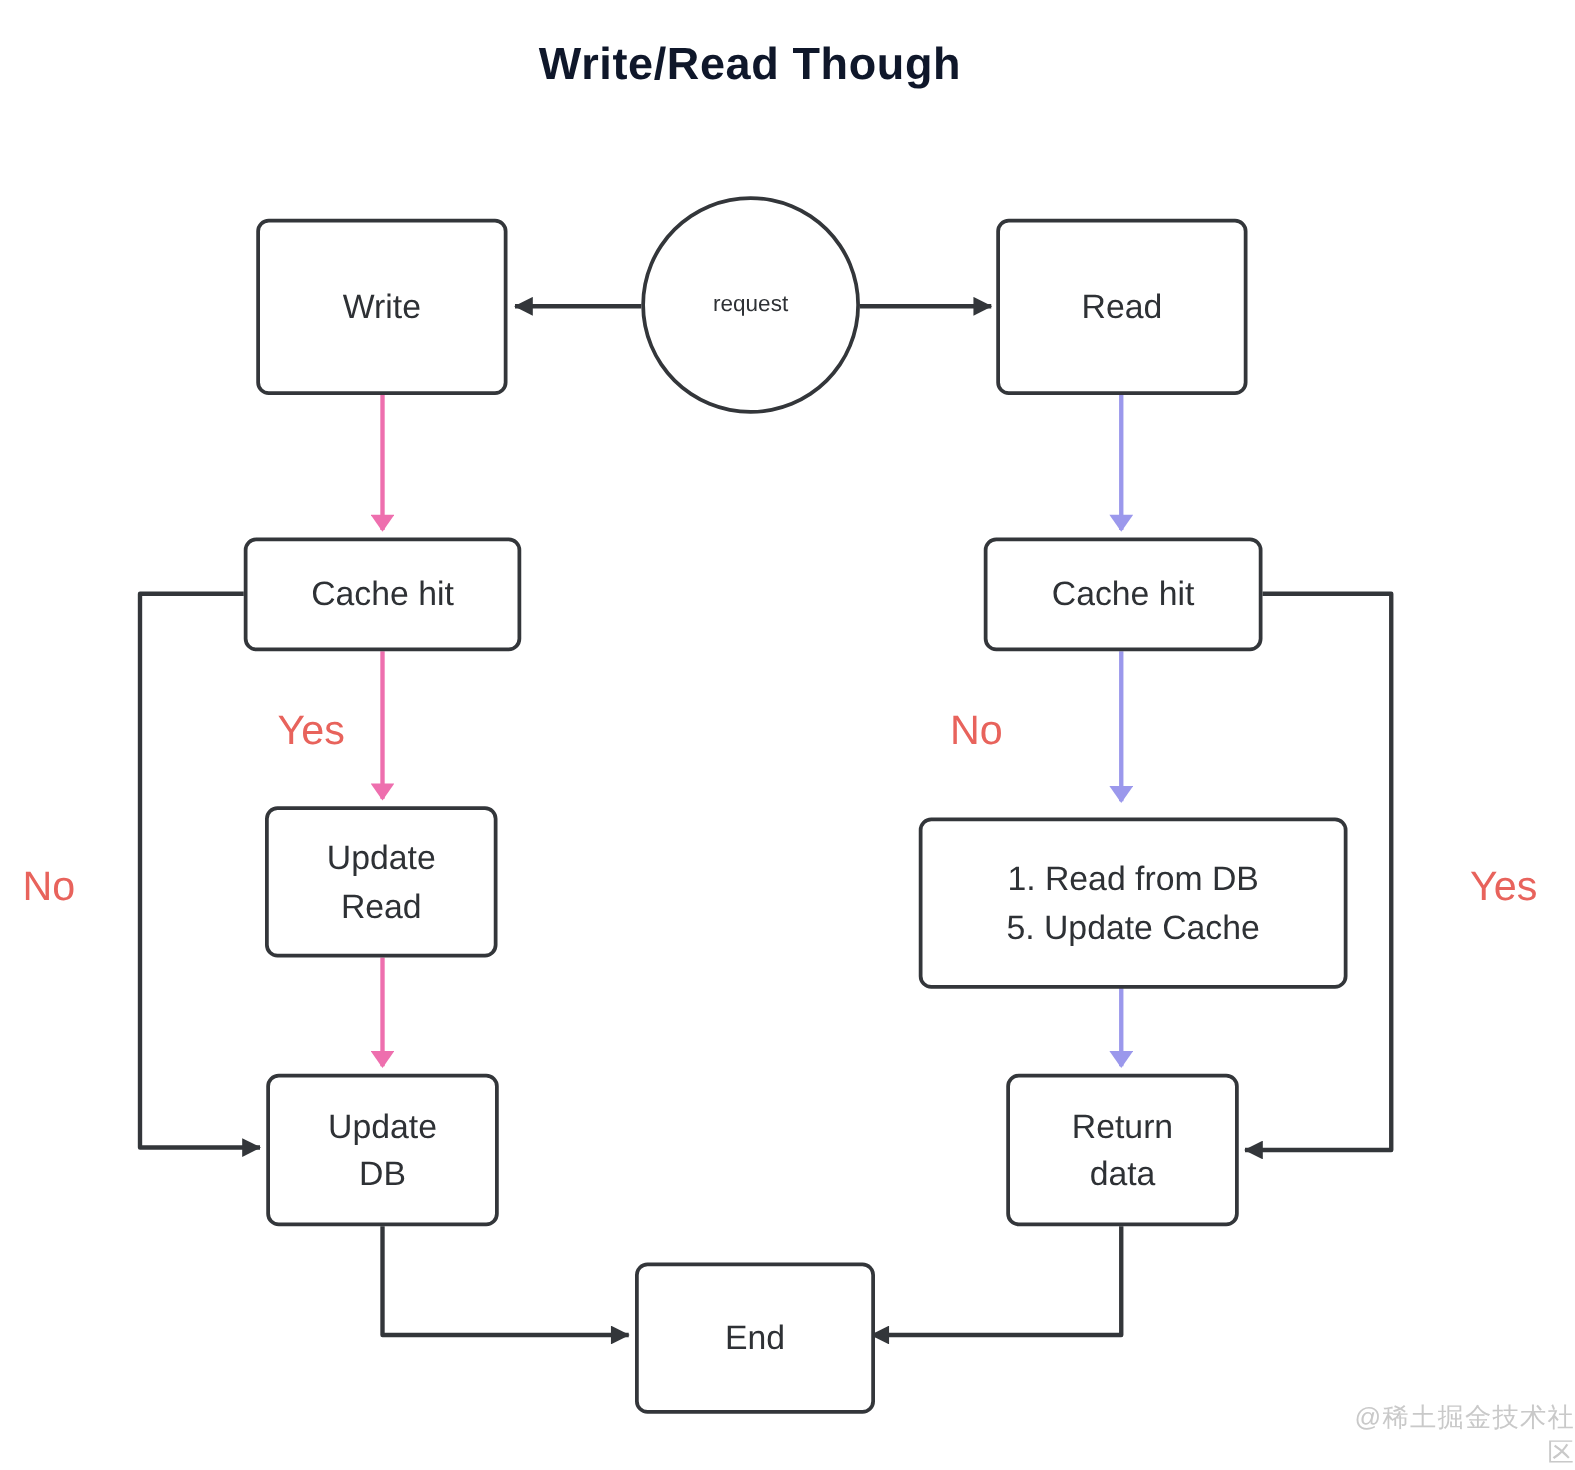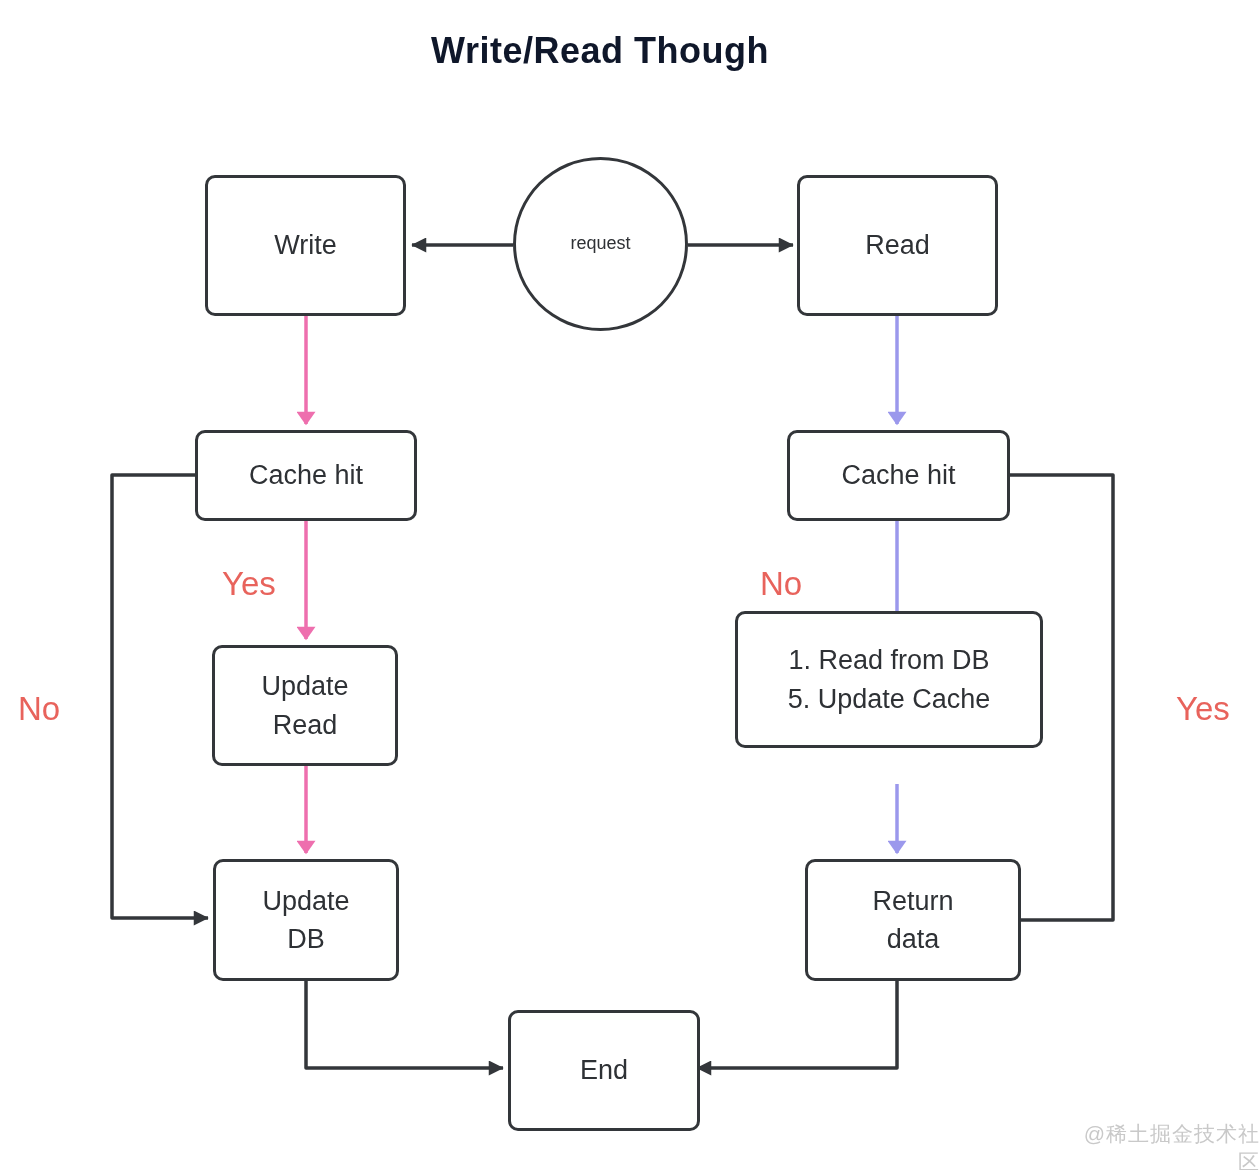--- a/index.html
+++ b/index.html
@@ -31,23 +31,23 @@
     font-size:27px; line-height:1.42;
     color:#2e3135;
   }
   .node.circle { border-radius:50%; font-size:18px; }
   .write  { left:205px; top:175px; width:201px; height:141px; }
   .read   { left:797px; top:175px; width:201px; height:141px; }
   .request{ left:513px; top:157px; width:175px; height:174px; }
   .cache-left  { left:195px; top:430px; width:222px; height:91px; }
   .cache-right { left:787px; top:430px; width:223px; height:91px; }
   .update-cache{ left:212px; top:645px; width:186px; height:121px; }
-  .read-db     { left:735px; top:611px; width:308px; height:137px; }
+  .read-db     { left:735px; top:654px; width:343px; height:137px; }
   .update-db   { left:213px; top:859px; width:186px; height:122px; }
-  .return-data { left:805px; top:859px; width:216px; height:122px; }
+  .return-data { left:805px; top:859px; width:186px; height:122px; }
   .end-node    { left:508px; top:1010px; width:192px; height:121px; }
   .edge-label {
     position:absolute;
     font-size:33px;
     color:#e8635c;
   }
   .lbl-yes-left  { left:222px; top:565px; }
   .lbl-no-right  { left:760px; top:565px; }
   .lbl-no-left   { left:18px;  top:690px; }
   .lbl-yes-right { left:1176px; top:690px; }

